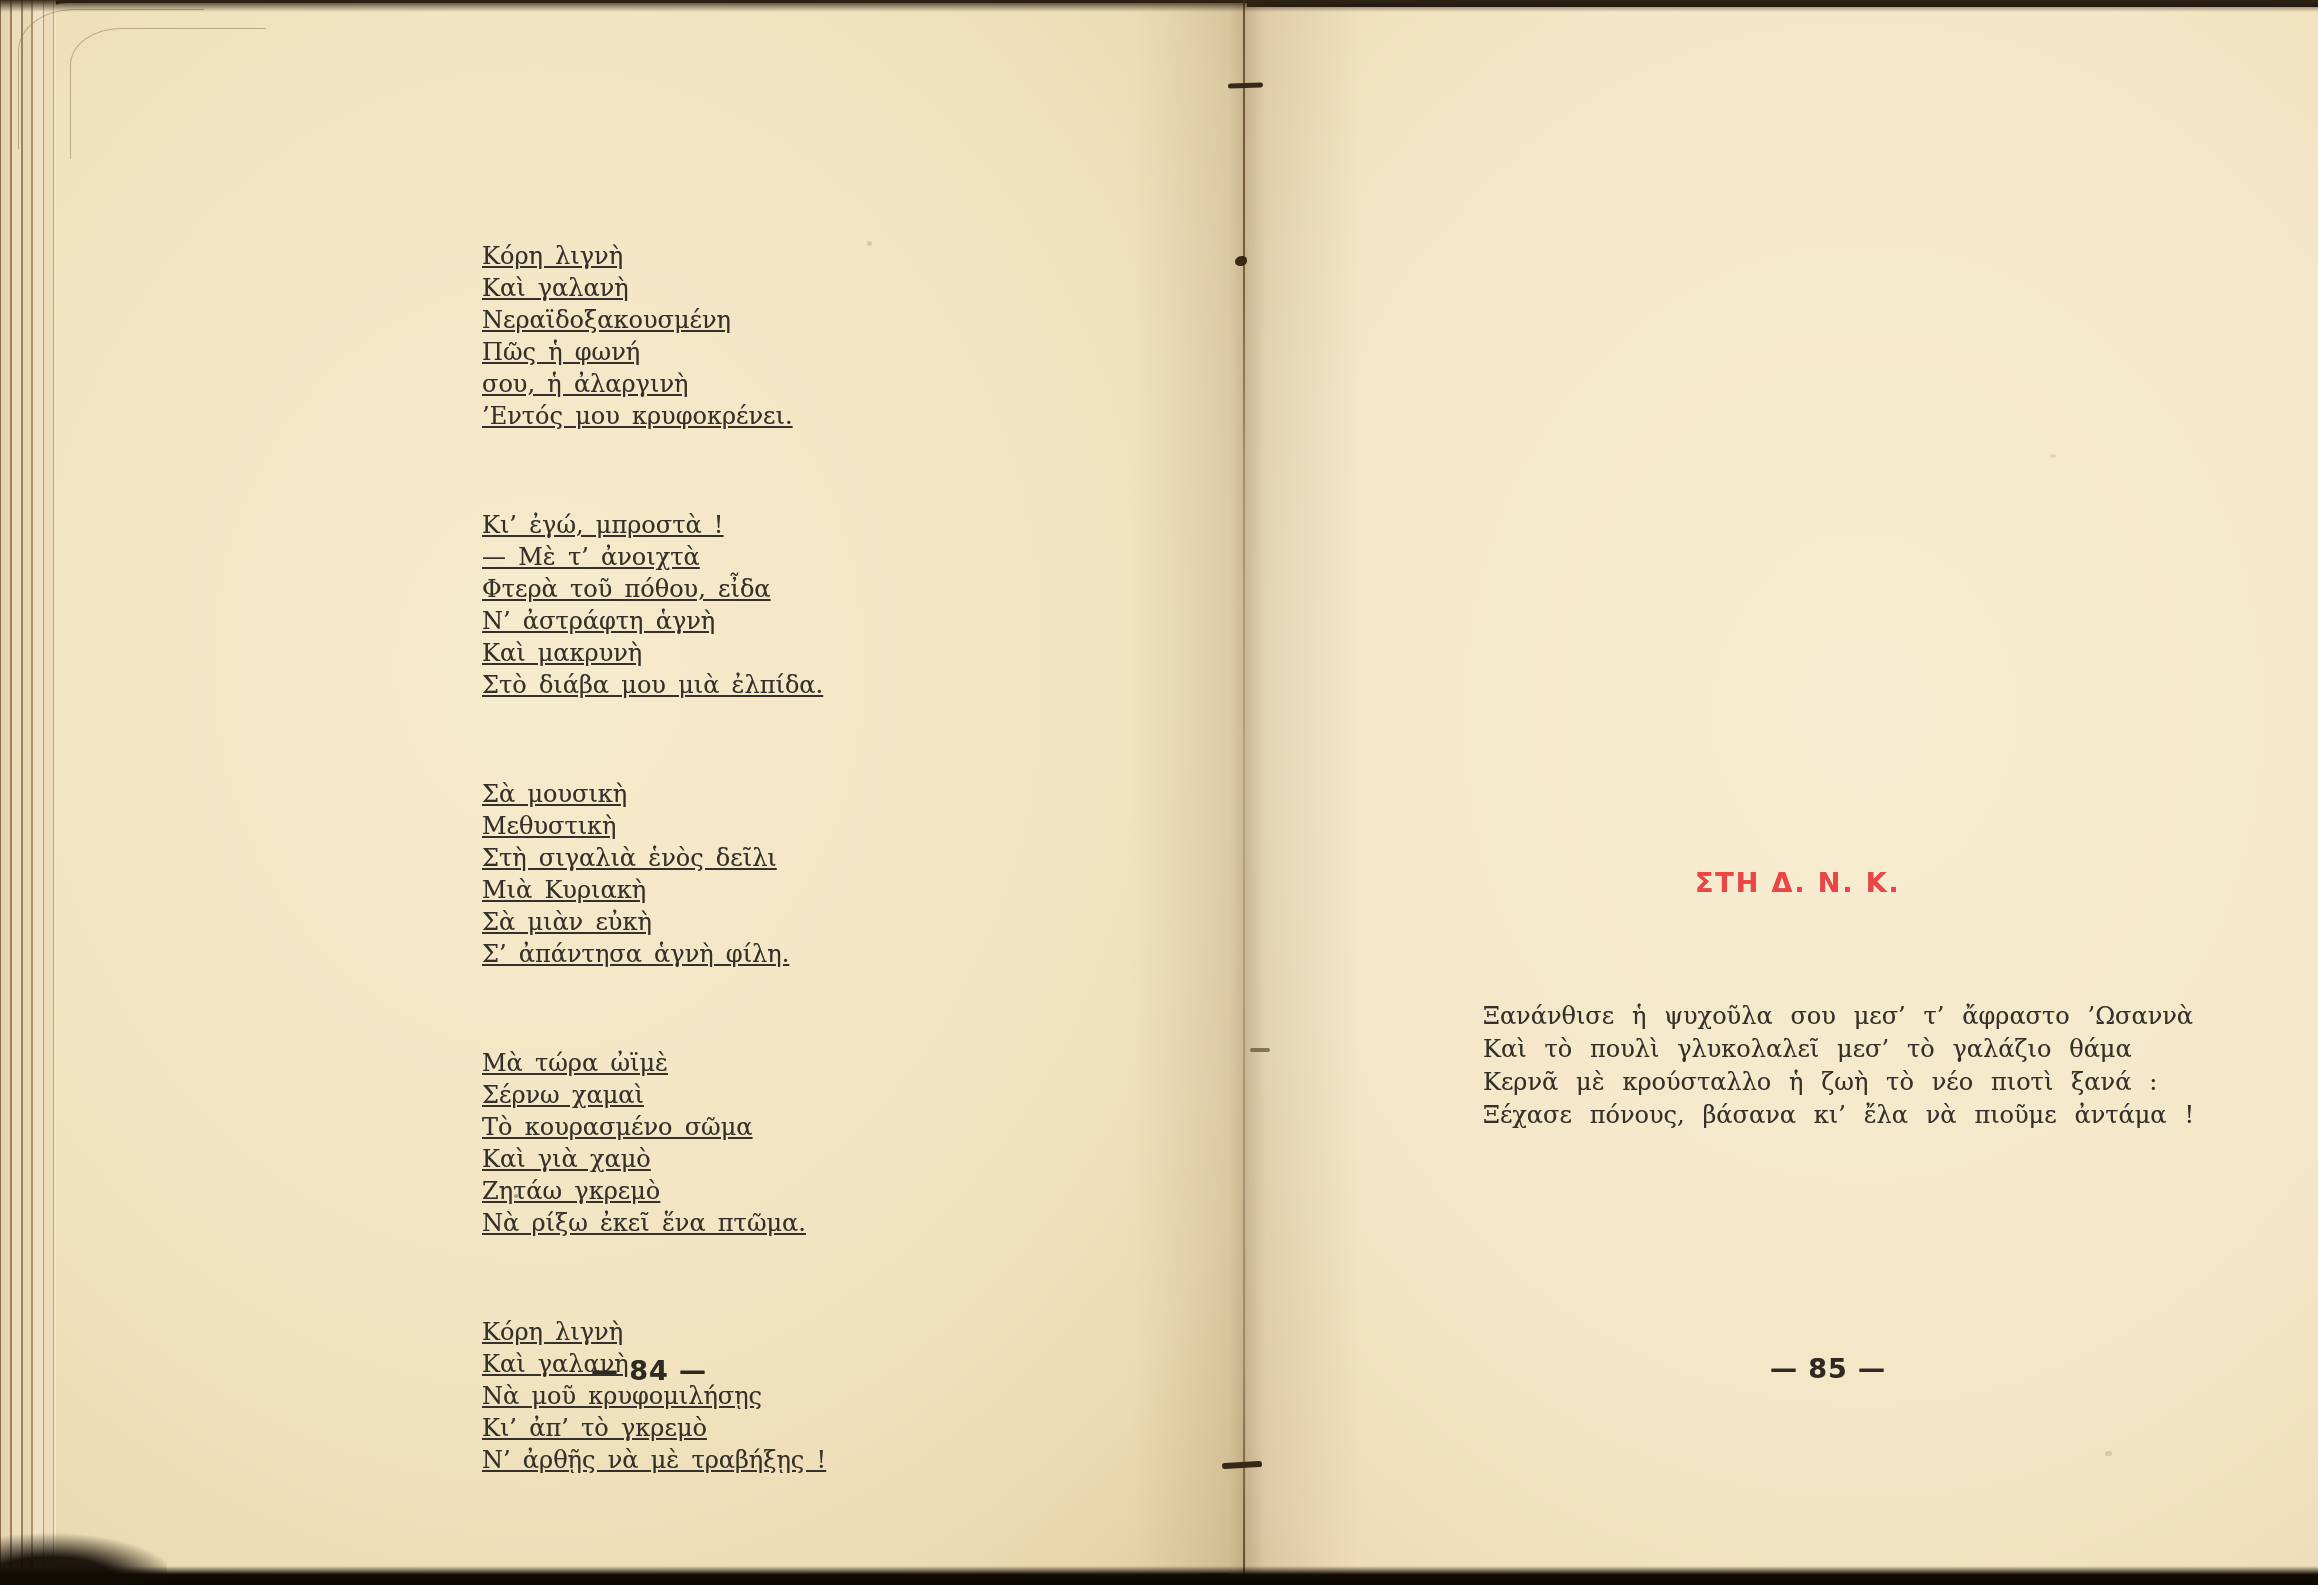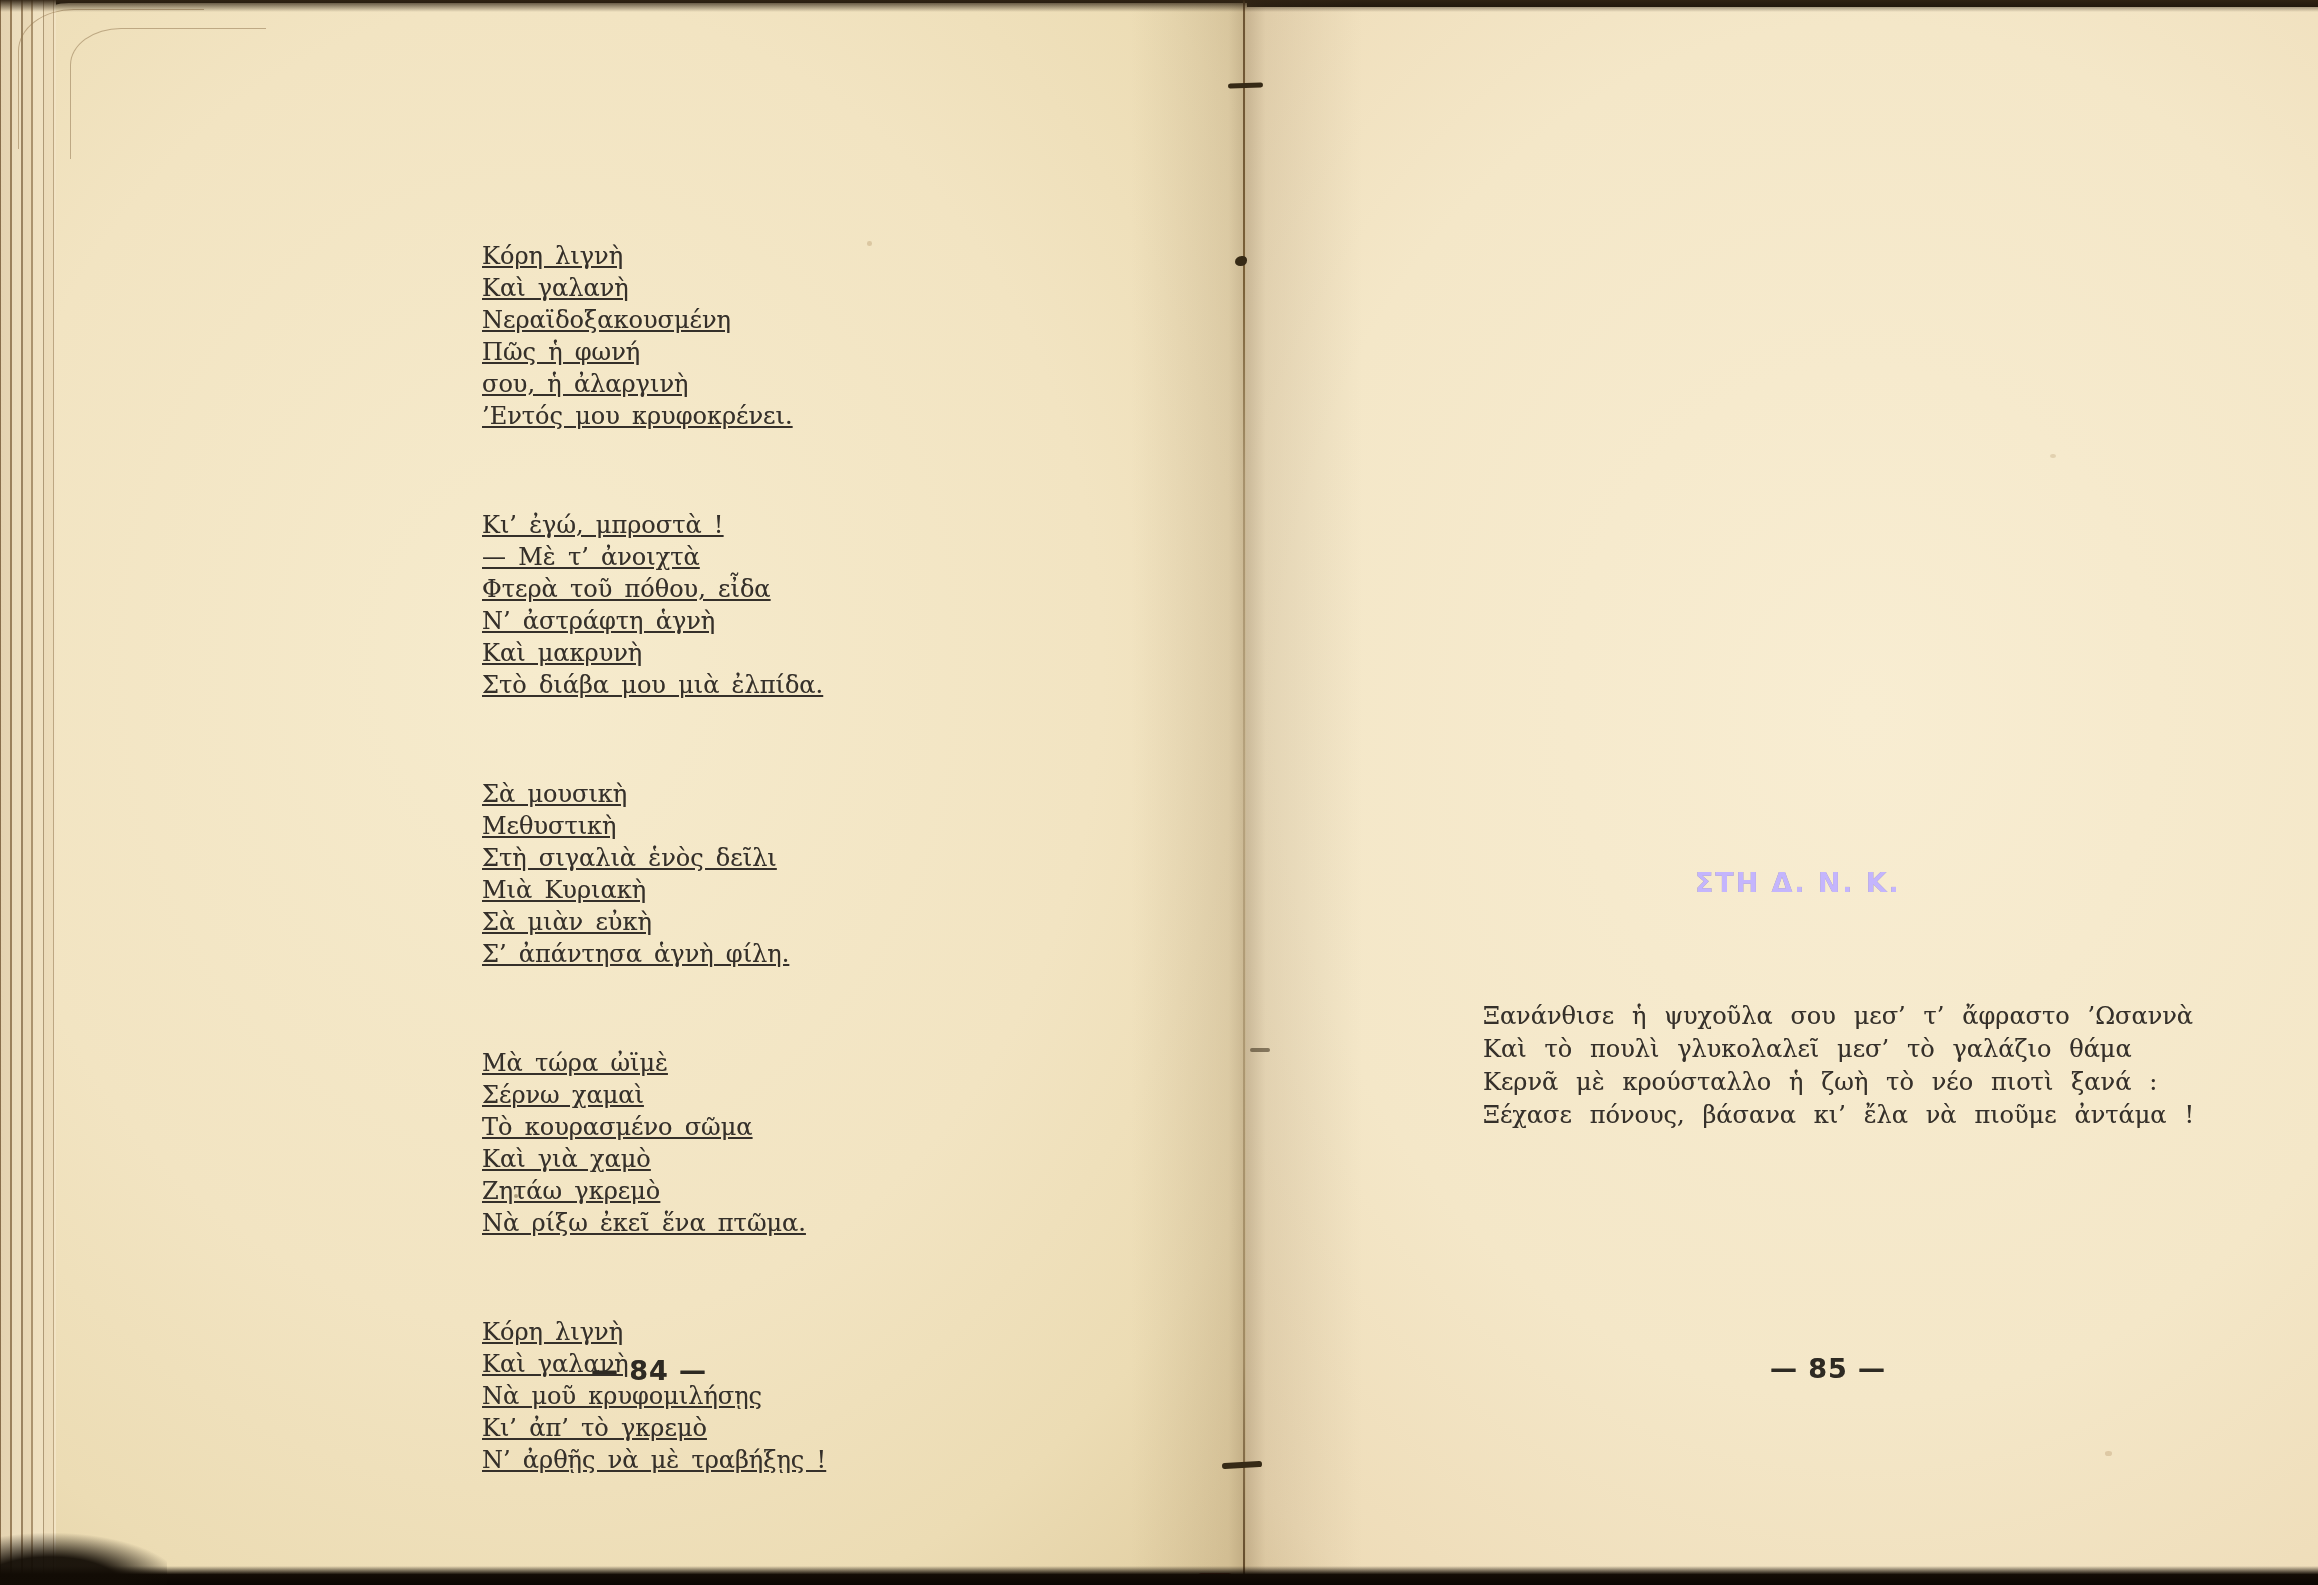--- a/index.html
+++ b/index.html
@@ -100,21 +100,21 @@
     left:1483px;top:967px;
     font-size:24px;line-height:33px;word-spacing:10.2px;
   }
   .poem-right .stanza{margin:0 0 73px 0;}
   .stanza{white-space:pre-line;}
 
   .poem-title{
     position:absolute;left:1695px;top:868px;
     font-family:"DejaVu Sans", sans-serif;font-weight:bold;
     font-size:27px;line-height:30px;letter-spacing:1.9px;
-    color:#c4b5fd;
+    color:#ef4444;
     text-shadow:0 0 0.5px rgba(44,49,60,.5);
     margin:0;
   }
   .page-number{
     position:absolute;width:232px;text-align:center;
     font-family:"DejaVu Sans", sans-serif;font-weight:bold;
     font-size:27px;color:#2e2a23;letter-spacing:0.9px;
     text-shadow:0 0 0.5px rgba(46,42,35,.45);
   }
   .page-number-left{left:533px;top:1355px;}

